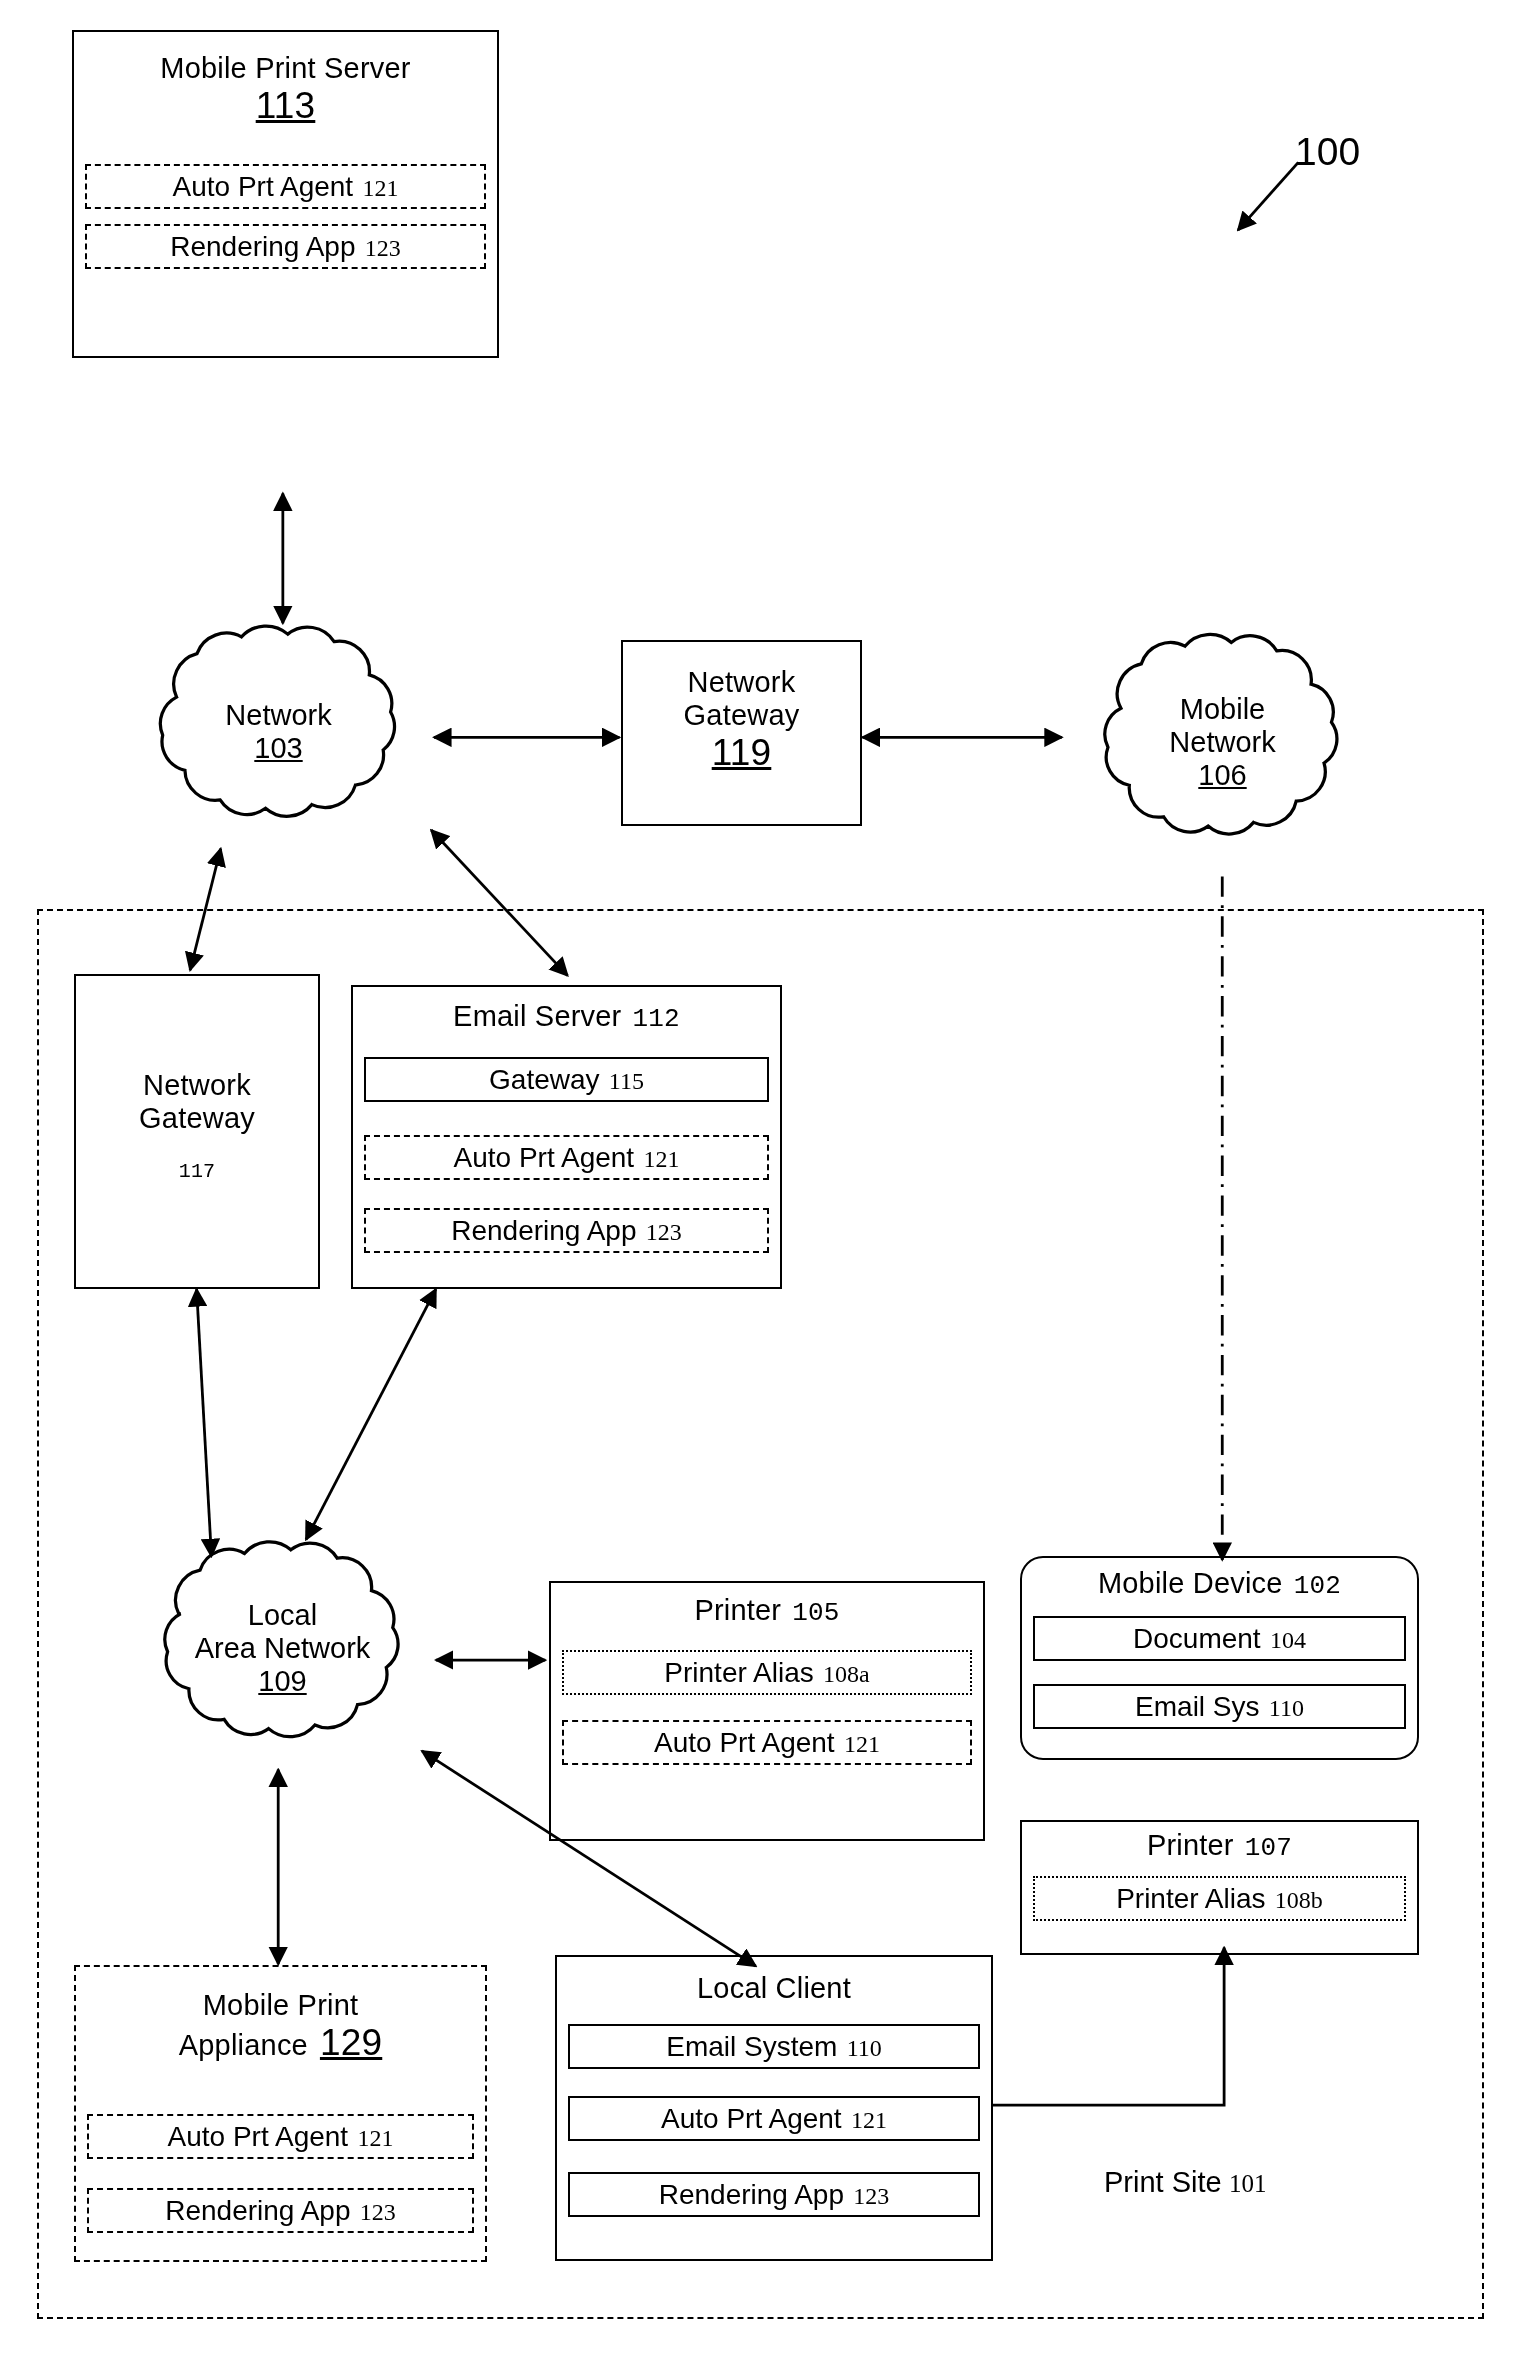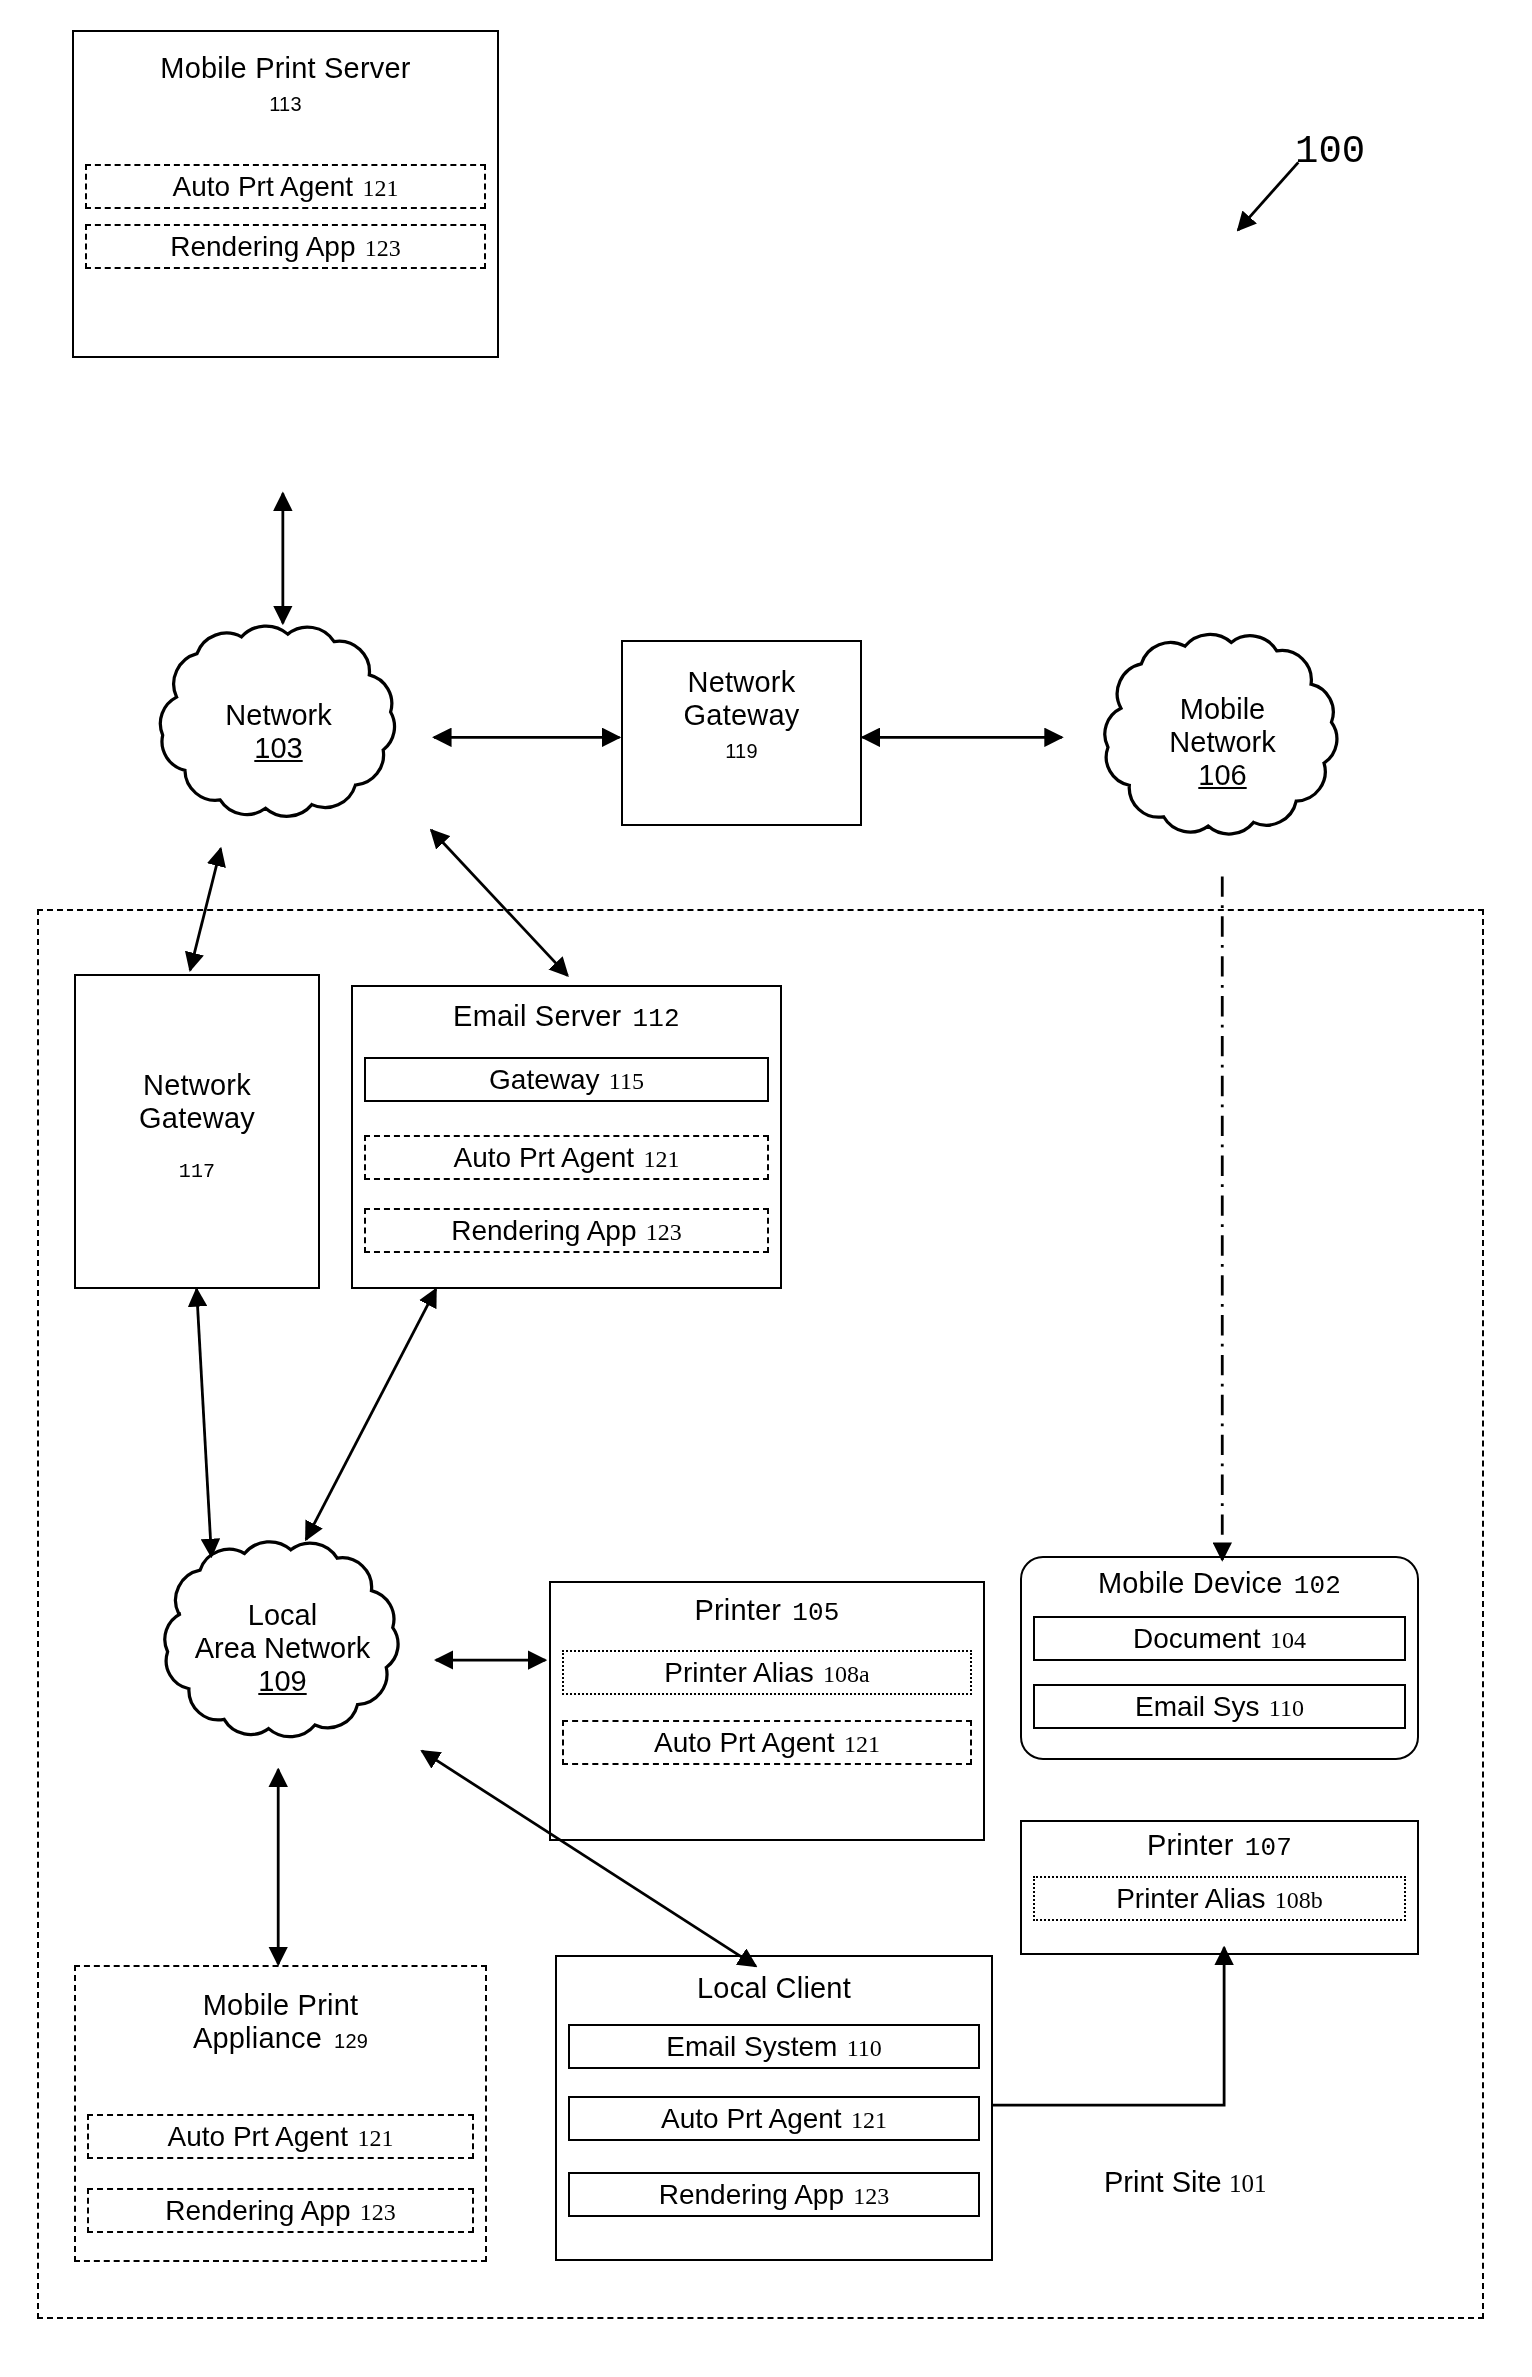--- a/index.html
+++ b/index.html
@@ -34,21 +34,22 @@
     font-size: 29px;
     line-height: 1.13;
     letter-spacing: 0.2px;
     white-space: nowrap;
   }
   .title .num {
     font-size: 26px;
     font-family: Liberation Mono, monospace;
   }
   .title .num-ul {
-    font-size: 20px;
+    text-decoration: underline;
+    font-size: 37px;
   }
 
   
   .strip {
     position: absolute;
     left: 11px;
     right: 11px;
     height: 45px;
     box-sizing: border-box;
     display: flex;
@@ -97,21 +98,21 @@
   #print-site-label .num {
     font-size: 25px;
     font-family: "Liberation Serif", serif;
     margin-left: 7.4px;
   }
 
   
   #fig-num {
     position: absolute;
     font-size: 39px;
-    font-family: Liberation Mono, monospace;
+    font-family: Liberation Sans, sans-serif;
   }
 
   svg.wires {
     position: absolute;
     left: 0; top: 0;
     width: 1532px;
     height: 2377px;
     pointer-events: none;
   }
 </style>

